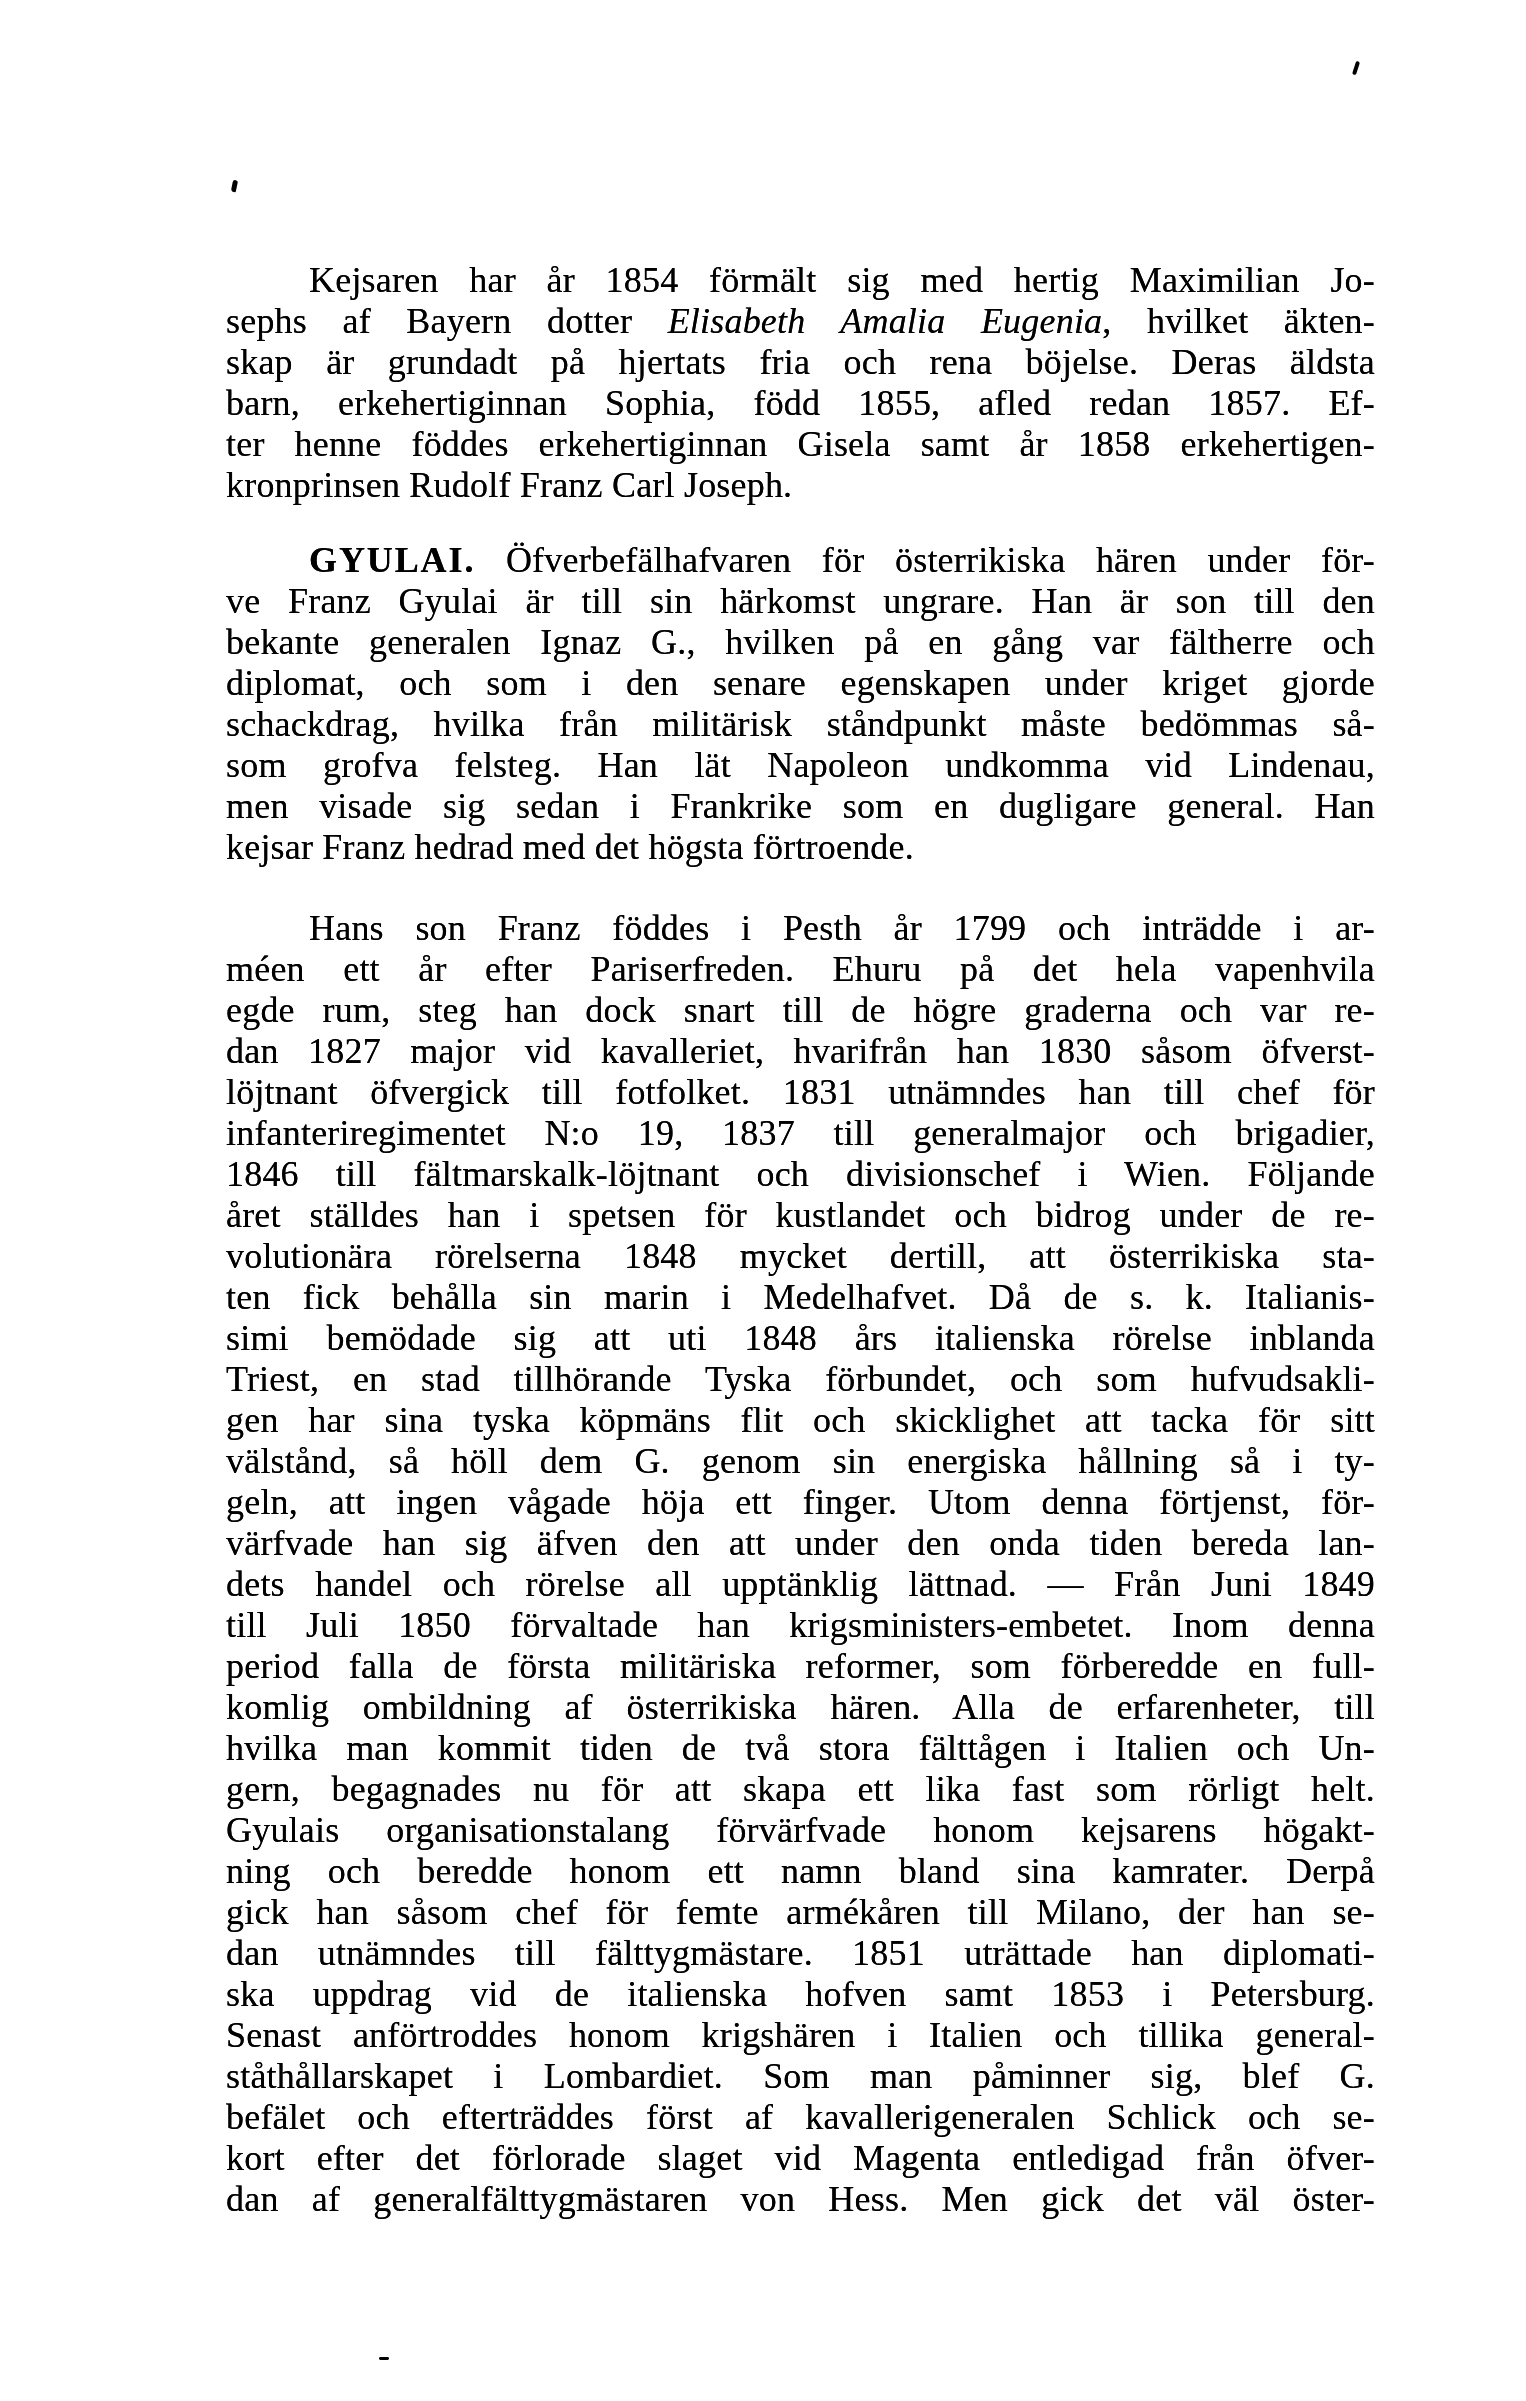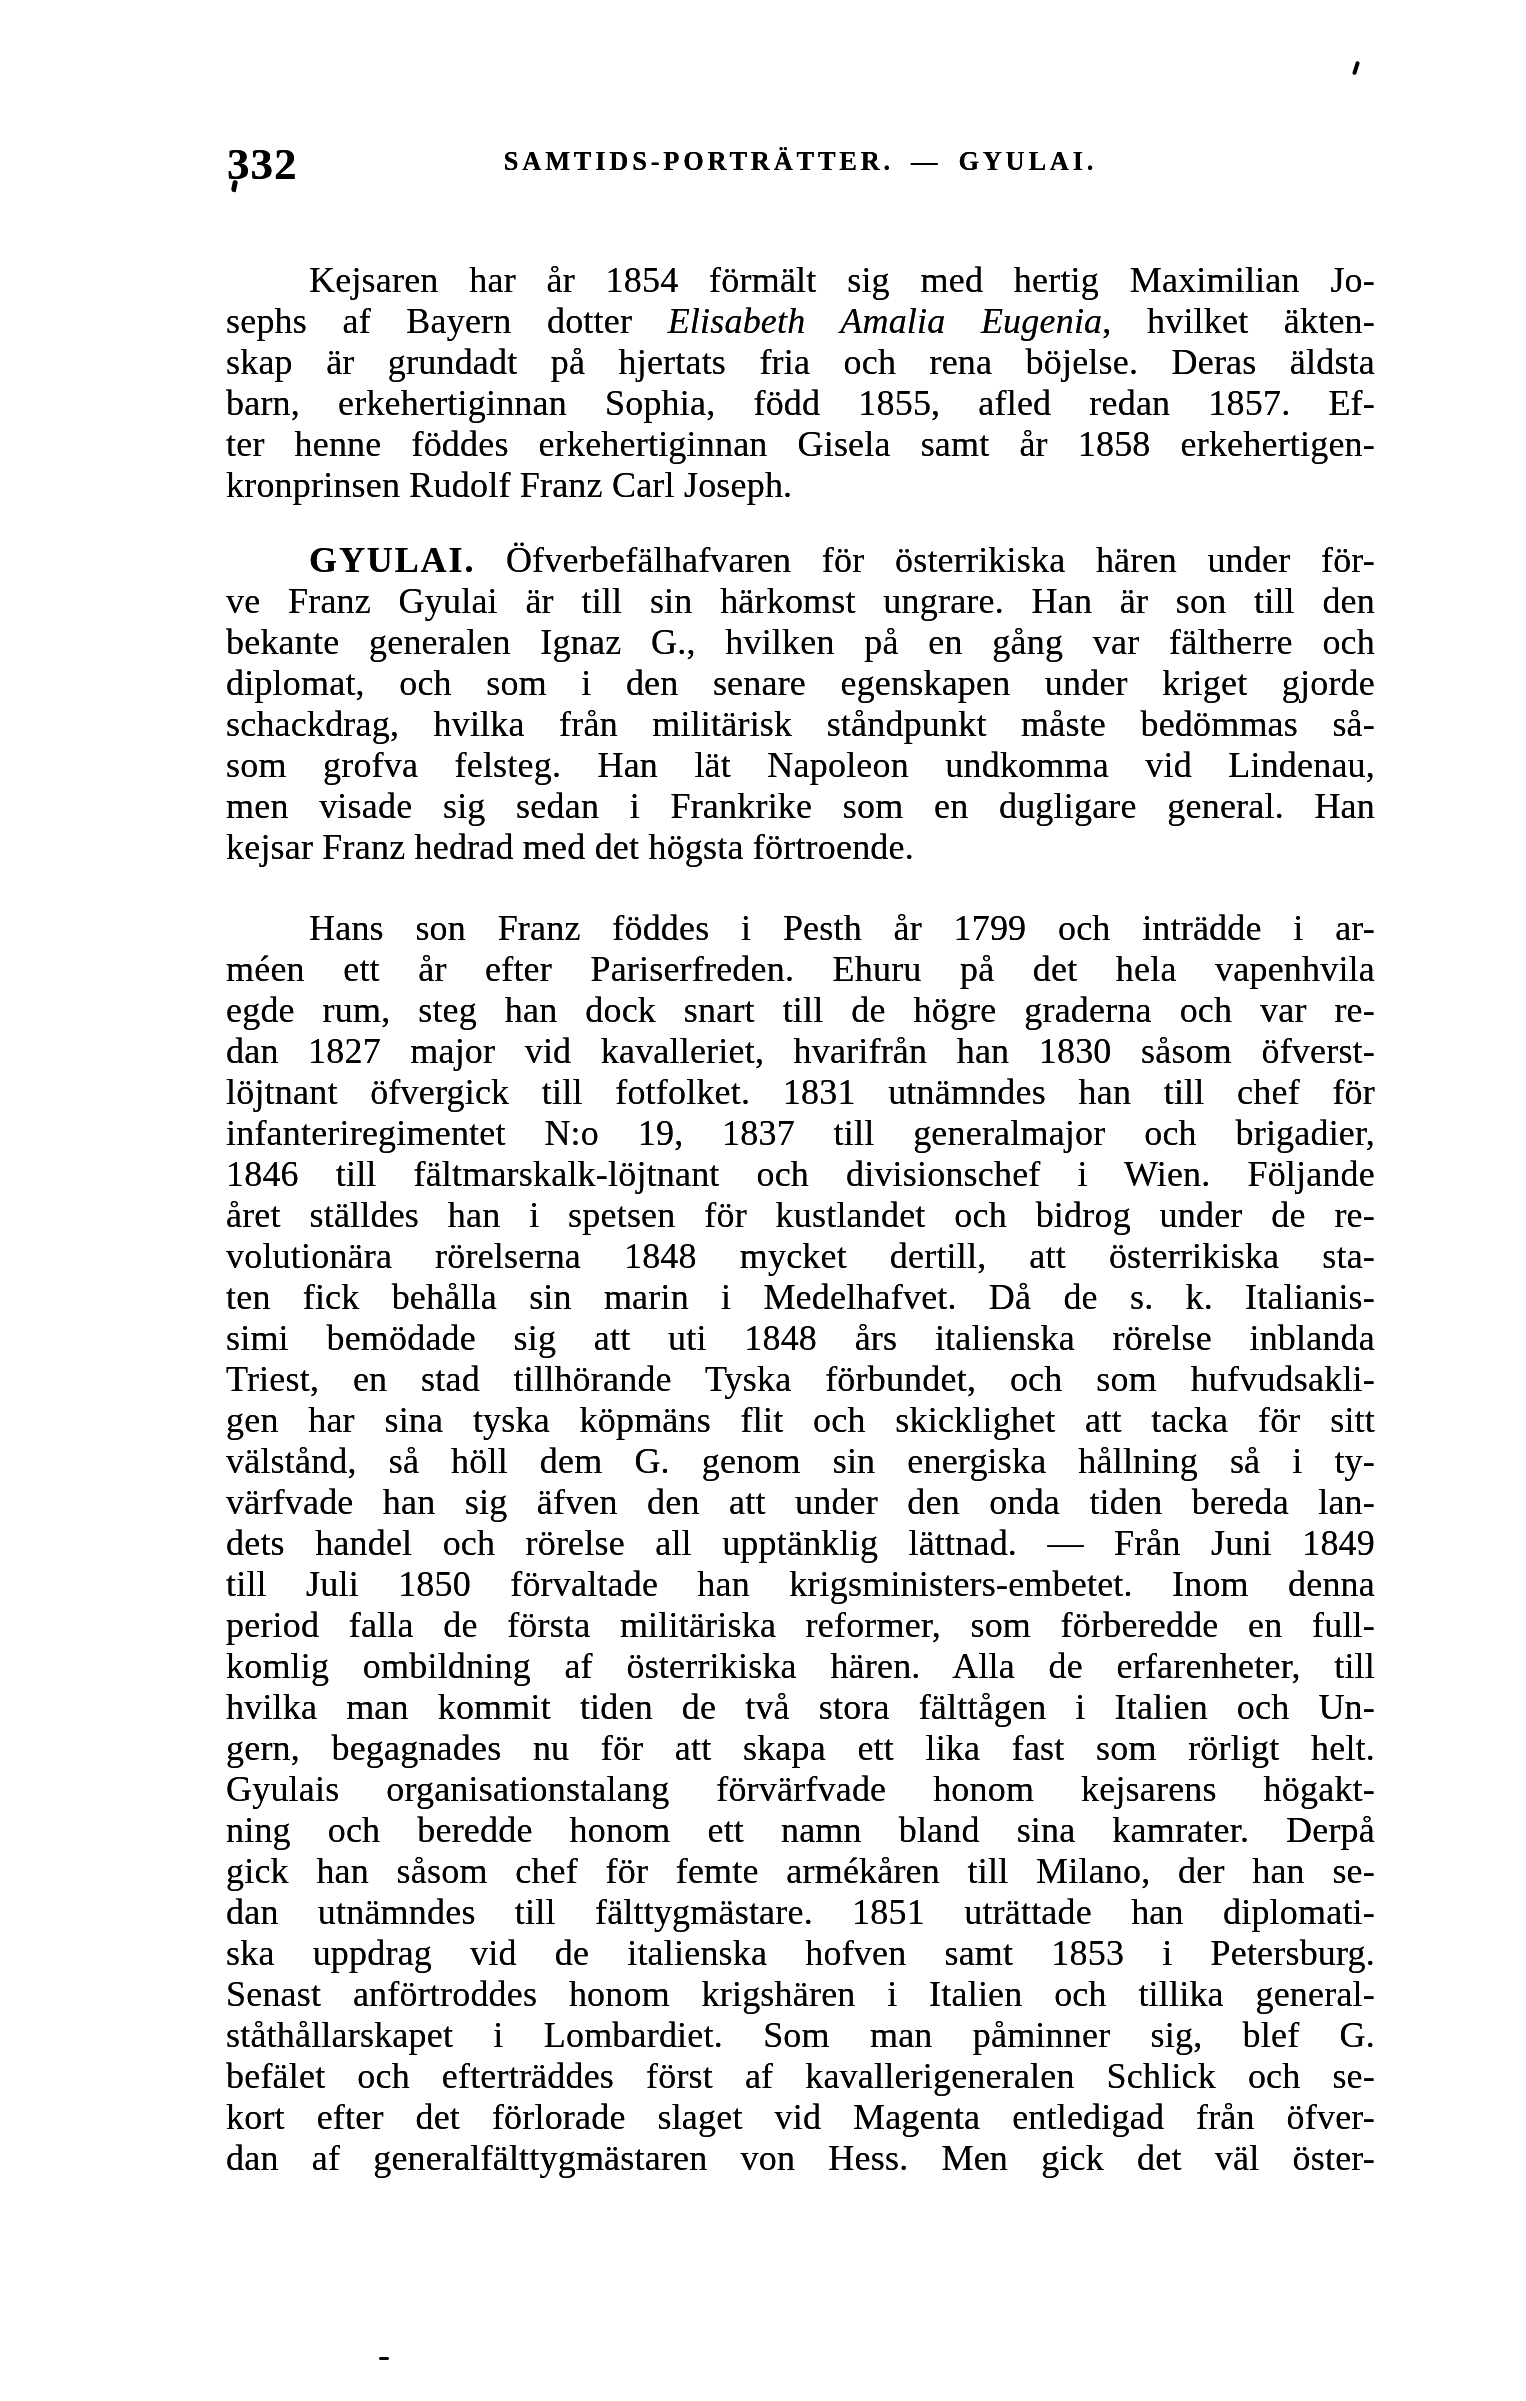--- a/index.html
+++ b/index.html
@@ -102,24 +102,20 @@
     left: 379px; top: 2357px;
     width: 9.6px; height: 3.4px;
     border-radius: 1.4px;
   }
 </style>
 </head>
 <body>
 
 <div class="scan-page">
 
-  <div class="running-head">
-    <div class="page-number">332</div>
-    <div class="header-title">SAMTIDS-PORTRÄTTER. — GYULAI.</div>
-  </div>
 
   <div class="text-block">
       <div class="line indent"><span>Kejsaren har år 1854 förmält sig med hertig Maximilian Jo-</span></div>
       <div class="line"><span>sephs af Bayern dotter </span><span class="seg-i">Elisabeth Amalia Eugenia</span><span>, hvilket äkten-</span></div>
       <div class="line"><span>skap är grundadt på hjertats fria och rena böjelse. Deras äldsta</span></div>
       <div class="line"><span>barn, erkehertiginnan Sophia, född 1855, afled redan 1857. Ef-</span></div>
       <div class="line"><span>ter henne föddes erkehertiginnan Gisela samt år 1858 erkehertigen-</span></div>
       <div class="line short"><span>kronprinsen Rudolf Franz Carl Joseph.</span></div>
       <div class="line indent gap"><span class="seg-b">GYULAI.</span><span> Öfverbefälhafvaren för österrikiska hären under för-</span></div>
       <div class="line"><span>ve Franz Gyulai är till sin härkomst ungrare. Han är son till den</span></div>
@@ -136,20 +132,21 @@
       <div class="line"><span>löjtnant öfvergick till fotfolket. 1831 utnämndes han till chef för</span></div>
       <div class="line"><span>infanteriregimentet N:o 19, 1837 till generalmajor och brigadier,</span></div>
       <div class="line"><span>1846 till fältmarskalk-löjtnant och divisionschef i Wien. Följande</span></div>
       <div class="line"><span>året ställdes han i spetsen för kustlandet och bidrog under de re-</span></div>
       <div class="line"><span>volutionära rörelserna 1848 mycket dertill, att österrikiska sta-</span></div>
       <div class="line"><span>ten fick behålla sin marin i Medelhafvet. Då de s. k. Italianis-</span></div>
       <div class="line"><span>simi bemödade sig att uti 1848 års italienska rörelse inblanda</span></div>
       <div class="line"><span>Triest, en stad tillhörande Tyska förbundet, och som hufvudsakli-</span></div>
       <div class="line"><span>gen har sina tyska köpmäns flit och skicklighet att tacka för sitt</span></div>
       <div class="line"><span>välstånd, så höll dem G. genom sin energiska hållning så i ty-</span></div>
+      <div class="line"><span>geln, att ingen vågade höja ett finger. Utom denna förtjenst, för-</span></div>
       <div class="line"><span>värfvade han sig äfven den att under den onda tiden bereda lan-</span></div>
       <div class="line"><span>dets handel och rörelse all upptänklig lättnad. — Från Juni 1849</span></div>
       <div class="line"><span>till Juli 1850 förvaltade han krigsministers-embetet. Inom denna</span></div>
       <div class="line"><span>period falla de första militäriska reformer, som förberedde en full-</span></div>
       <div class="line"><span>komlig ombildning af österrikiska hären. Alla de erfarenheter, till</span></div>
       <div class="line"><span>hvilka man kommit tiden de två stora fälttågen i Italien och Un-</span></div>
       <div class="line"><span>gern, begagnades nu för att skapa ett lika fast som rörligt helt.</span></div>
       <div class="line"><span>Gyulais organisationstalang förvärfvade honom kejsarens högakt-</span></div>
       <div class="line"><span>ning och beredde honom ett namn bland sina kamrater. Derpå</span></div>
       <div class="line"><span>gick han såsom chef för femte armékåren till Milano, der han se-</span></div>

